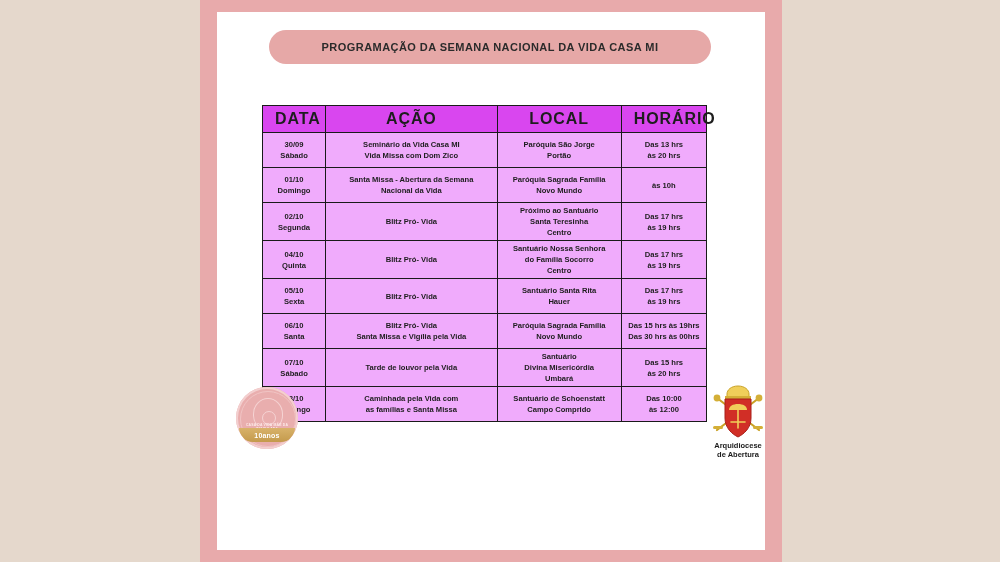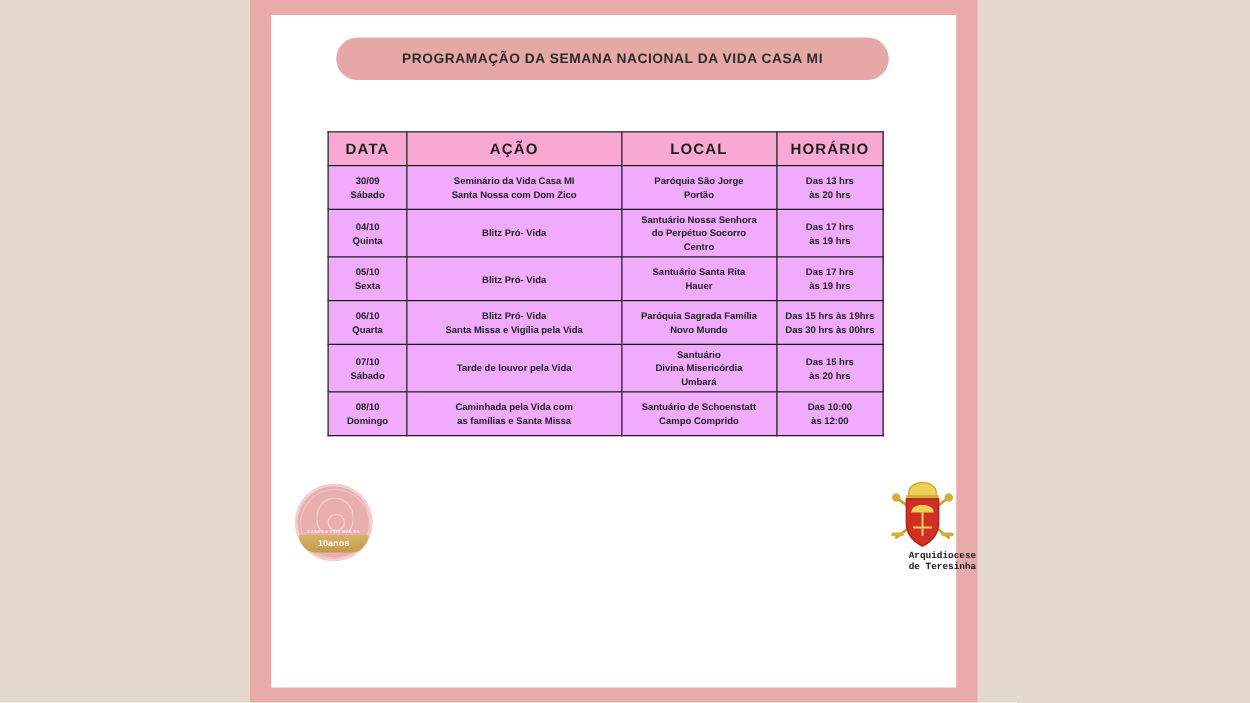--- a/index.html
+++ b/index.html
@@ -74,25 +74,25 @@
   table.sched th,
   table.sched td {
     border: 1.4px solid #1a1a1a;
     text-align: center;
     vertical-align: middle;
     color: #1d1d1d;
     font-weight: bold;
     padding: 2px 2px;
   }
   table.sched thead th {
-    background: #f9a8d4;
-    font-size: 12px;
+    background: #d946ef;
+    font-size: 16px;
     letter-spacing: 0.9px;
     height: 20px;
-    padding: 3px 2px;
+    padding: 3px 12px;
   }
   table.sched tbody td {
     background: #f0abfc;
     font-size: 7.6px;
     line-height: 1.45;
     height: 30px;
   }
   col.c-data   { width: 63px; }
   col.c-acao   { width: 171px; }
   col.c-local  { width: 124px; }
@@ -179,26 +179,25 @@
   }
   .logo-right .crest {
     position: relative;
     width: 86px;
     height: 56px;
     margin: 0 auto;
   }
   .logo-right .crest svg { display: block; margin: 0 auto; }
   .logo-right .crest-label {
     margin-top: 1px;
-    font-family: Liberation Mono, monospace;
+    font-family: Liberation Sans, sans-serif;
     font-size: 7.5px;
     font-weight: bold;
     color: #1a1a1a;
     line-height: 1.25;
-    text-align: right;
   }
 </style>
 </head>
 <body>
 
 <div class="stage">
 
   <div class="pink-frame"></div>
 
   <div class="card">
@@ -224,42 +223,77 @@
           </tr>
         </thead>
         <tbody>
             <tr>
               <td class="cell-data">
                 <span class="line">30/09</span>
                 <span class="line">Sábado</span>
               </td>
               <td class="cell-acao">
                 <span class="line">Seminário da Vida Casa MI</span>
-                <span class="line">Santa Nossa  com Dom Zico</span>
+                <span class="line">Vida Missa  com Dom Zico</span>
               </td>
               <td class="">
                 <span class="line">Paróquia São Jorge</span>
                 <span class="line">Portão</span>
               </td>
               <td class="">
                 <span class="line">Das 13 hrs</span>
                 <span class="line">às 20 hrs</span>
               </td>
             </tr>
             <tr>
               <td class="cell-data">
+                <span class="line">01/10</span>
+                <span class="line">Domingo</span>
+              </td>
+              <td class="cell-acao">
+                <span class="line">Santa Missa - Abertura da Semana</span>
+                <span class="line">Nacional da Vida</span>
+              </td>
+              <td class="">
+                <span class="line">Paróquia Sagrada Família</span>
+                <span class="line">Novo Mundo</span>
+              </td>
+              <td class="">
+                <span class="line">às 10h</span>
+              </td>
+            </tr>
+            <tr>
+              <td class="cell-data">
+                <span class="line">02/10</span>
+                <span class="line">Segunda</span>
+              </td>
+              <td class="cell-acao">
+                <span class="line">Blitz Pró- Vida</span>
+              </td>
+              <td class="">
+                <span class="line">Próximo ao Santuário</span>
+                <span class="line">Santa Teresinha</span>
+                <span class="line">Centro</span>
+              </td>
+              <td class="">
+                <span class="line">Das 17 hrs</span>
+                <span class="line">às 19 hrs</span>
+              </td>
+            </tr>
+            <tr>
+              <td class="cell-data">
                 <span class="line">04/10</span>
                 <span class="line">Quinta</span>
               </td>
               <td class="cell-acao">
                 <span class="line">Blitz Pró- Vida</span>
               </td>
               <td class="">
                 <span class="line">Santuário Nossa Senhora</span>
-                <span class="line">do Perpétuo Socorro</span>
+                <span class="line">do Família Socorro</span>
                 <span class="line">Centro</span>
               </td>
               <td class="">
                 <span class="line">Das 17 hrs</span>
                 <span class="line">às 19 hrs</span>
               </td>
             </tr>
             <tr>
               <td class="cell-data">
                 <span class="line">05/10</span>
@@ -273,21 +307,21 @@
                 <span class="line">Hauer</span>
               </td>
               <td class="">
                 <span class="line">Das 17 hrs</span>
                 <span class="line">às 19 hrs</span>
               </td>
             </tr>
             <tr>
               <td class="cell-data">
                 <span class="line">06/10</span>
-                <span class="line">Quarta</span>
+                <span class="line">Santa</span>
               </td>
               <td class="cell-acao">
                 <span class="line">Blitz Pró- Vida</span>
                 <span class="line">Santa Missa e Vigília pela Vida</span>
               </td>
               <td class="">
                 <span class="line">Paróquia Sagrada Família</span>
                 <span class="line">Novo Mundo</span>
               </td>
               <td class="">
@@ -365,18 +399,18 @@
           <path d="M30 15 L56 15 L56 34 C56 44 49 50 43 53 C37 50 30 44 30 34 Z" fill="#d12e26" stroke="#a81f1a" stroke-width="1"></path>
           <g stroke="#f0cf5a" stroke-width="1.6" fill="none" stroke-linecap="round">
             <line x1="43" y1="24" x2="43" y2="44"></line>
             <path d="M34 26 C34 22 38 20 43 20 C48 20 52 22 52 26 Z" fill="#f0cf5a" stroke="none"></path>
             <line x1="36" y1="38" x2="50" y2="38"></line>
           </g>
         </svg>
       </div>
       <div class="crest-label">
         <span class="line">Arquidiocese</span>
-        <span class="line">de Teresinha</span>
+        <span class="line">de Abertura</span>
       </div>
     </div>
 
   </div>
 </div>
 
 </body></html>

